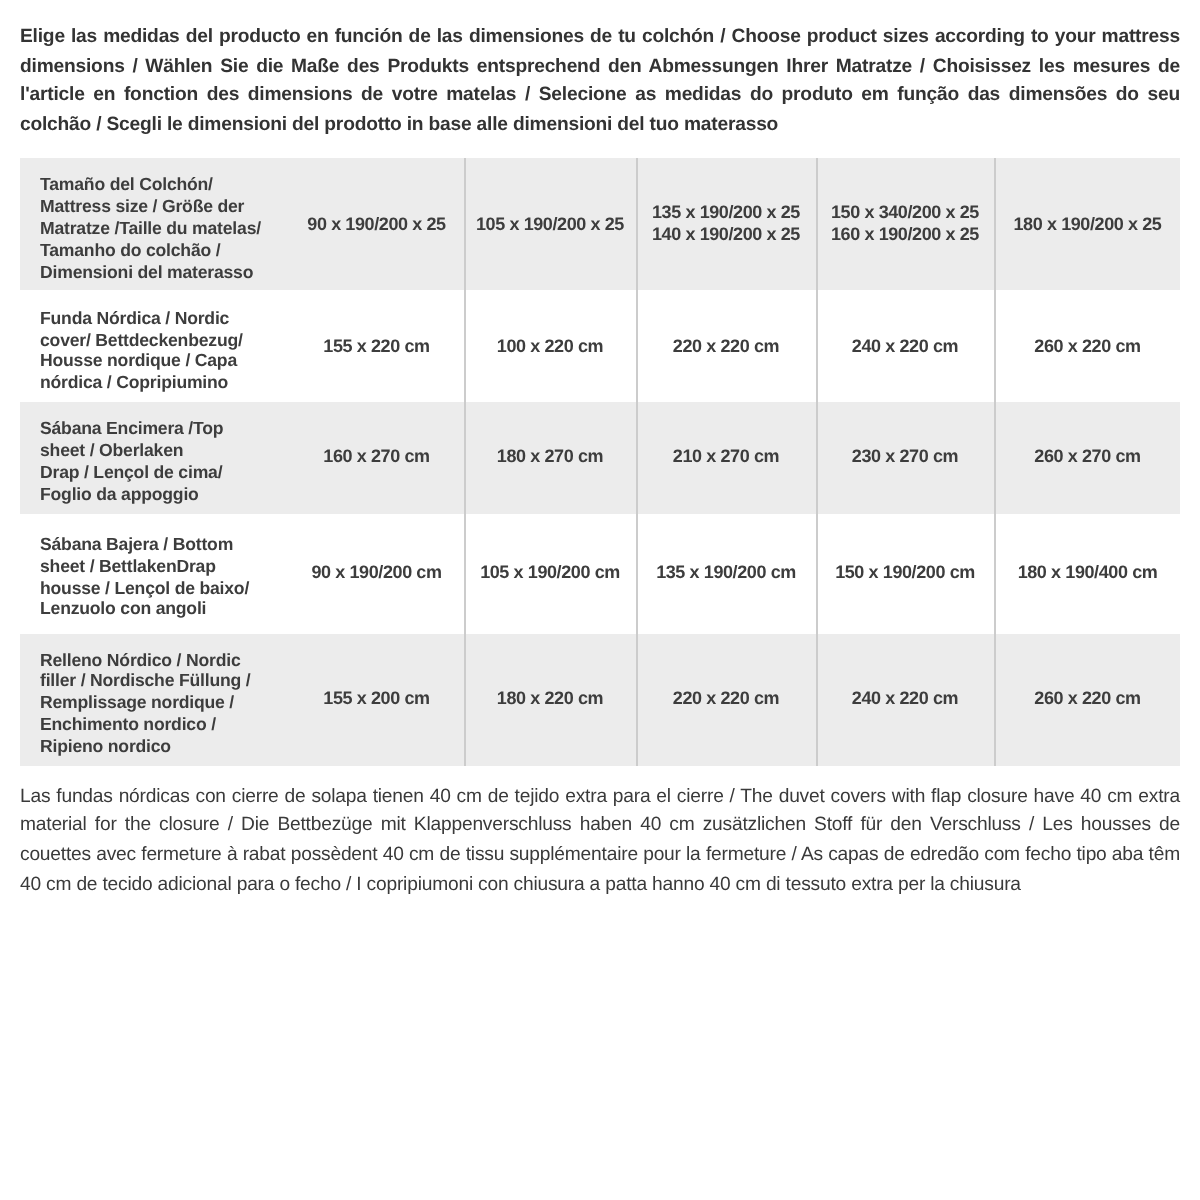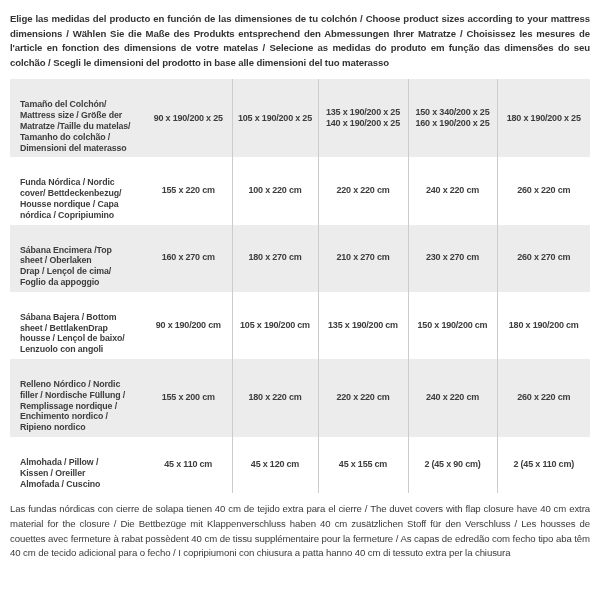--- a/index.html
+++ b/index.html
@@ -35,21 +35,21 @@
   table.size-table tr:nth-child(even) td { background: #ffffff; }
   table.size-table tr:nth-child(1) { height: 61px; }
   table.size-table tr:nth-child(2) { height: 56px; }
   table.size-table tr:nth-child(3) { height: 55px; }
   table.size-table tr:nth-child(4) { height: 60px; }
   table.size-table tr:nth-child(5) { height: 62px; }
   table.size-table tr:nth-child(6) { height: 53px; }
   table.size-table tr:nth-child(7) { height: 56px; }
   table.size-table tr:nth-child(8) { height: 54px; }
   td.label {
-    padding: 20px 4px 4px 10px;
+    padding: 8px 4px 4px 10px;
     vertical-align: middle;
     font-weight: 700;
     font-size: 8.8px;
     line-height: 10.8px;
     letter-spacing: -0.1px;
     color: #3d3d3d;
     white-space: pre-line;
   }
   td.val {
     vertical-align: middle;
@@ -166,21 +166,21 @@
           <td class="val">
             <div>105 x 190/200 cm</div>
           </td>
           <td class="val">
             <div>135 x 190/200 cm</div>
           </td>
           <td class="val">
             <div>150 x 190/200 cm</div>
           </td>
           <td class="val">
-            <div>180 x 190/200 cm</div>
+            <div>180 x 190/400 cm</div>
           </td>
         </tr>
         <tr>
           <td class="label">Relleno Nórdico / Nordic
 filler / Nordische Füllung /
 Remplissage nordique /
 Enchimento nordico /
 Ripieno nordico</td>
           <td class="val">
             <div>155 x 200 cm</div>
@@ -191,37 +191,17 @@
           <td class="val">
             <div>220 x 220 cm</div>
           </td>
           <td class="val">
             <div>240 x 220 cm</div>
           </td>
           <td class="val">
             <div>260 x 220 cm</div>
           </td>
         </tr>
-        <tr>
-          <td class="label">Almohada / Pillow /
-Kissen / Oreiller
-Almofada / Cuscino</td>
-          <td class="val">
-            <div>45 x 110 cm</div>
-          </td>
-          <td class="val">
-            <div>45 x 120 cm</div>
-          </td>
-          <td class="val">
-            <div>45 x 155 cm</div>
-          </td>
-          <td class="val">
-            <div>2 (45 x 90 cm)</div>
-          </td>
-          <td class="val">
-            <div>2 (45 x 110 cm)</div>
-          </td>
-        </tr>
       </tbody>
   </table>
 
   <p class="footnote">Las fundas nórdicas con cierre de solapa tienen 40 cm de tejido extra para el cierre / The duvet covers with flap closure have 40 cm extra material for the closure / Die Bettbezüge mit Klappenverschluss haben 40 cm zusätzlichen Stoff für den Verschluss / Les housses de couettes avec fermeture à rabat possèdent 40 cm de tissu supplémentaire pour la fermeture / As capas de edredão com fecho tipo aba têm 40 cm de tecido adicional para o fecho / I copripiumoni con chiusura a patta hanno 40 cm di tessuto extra per la chiusura</p>
 </div>
 
 </body></html>

